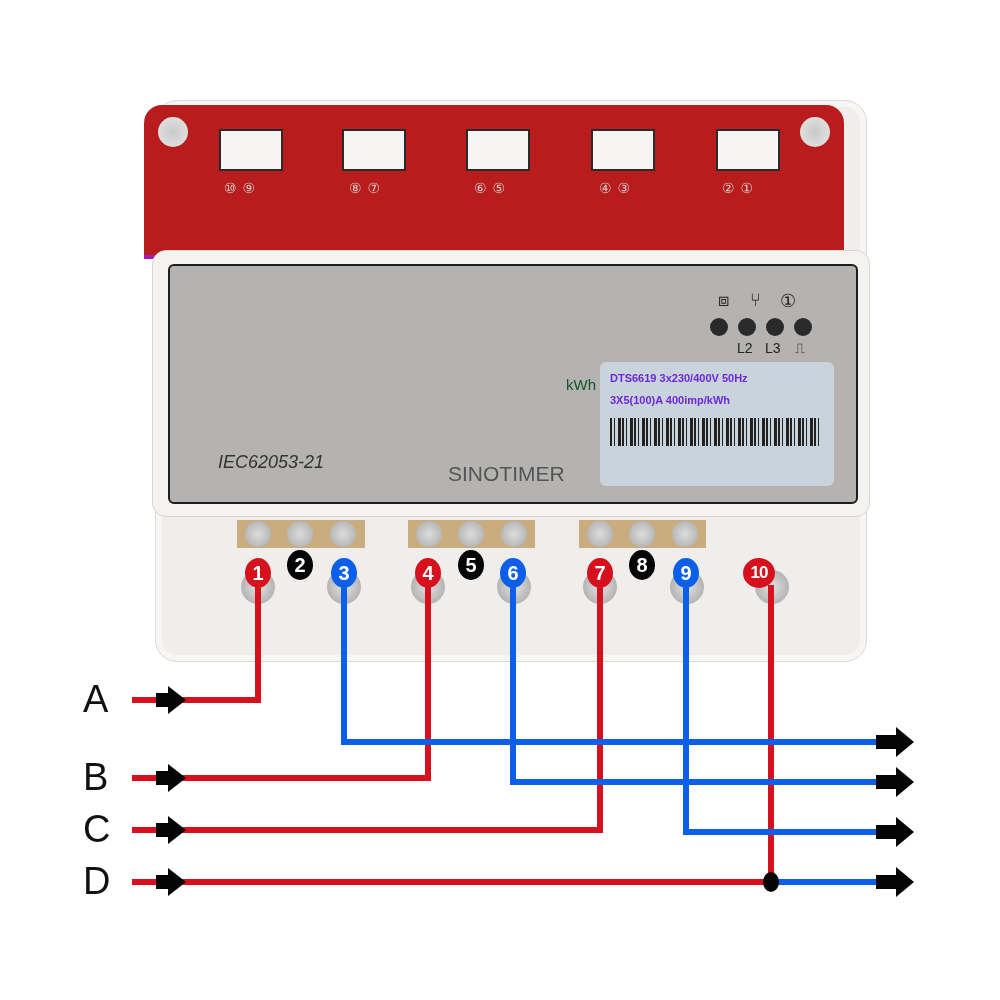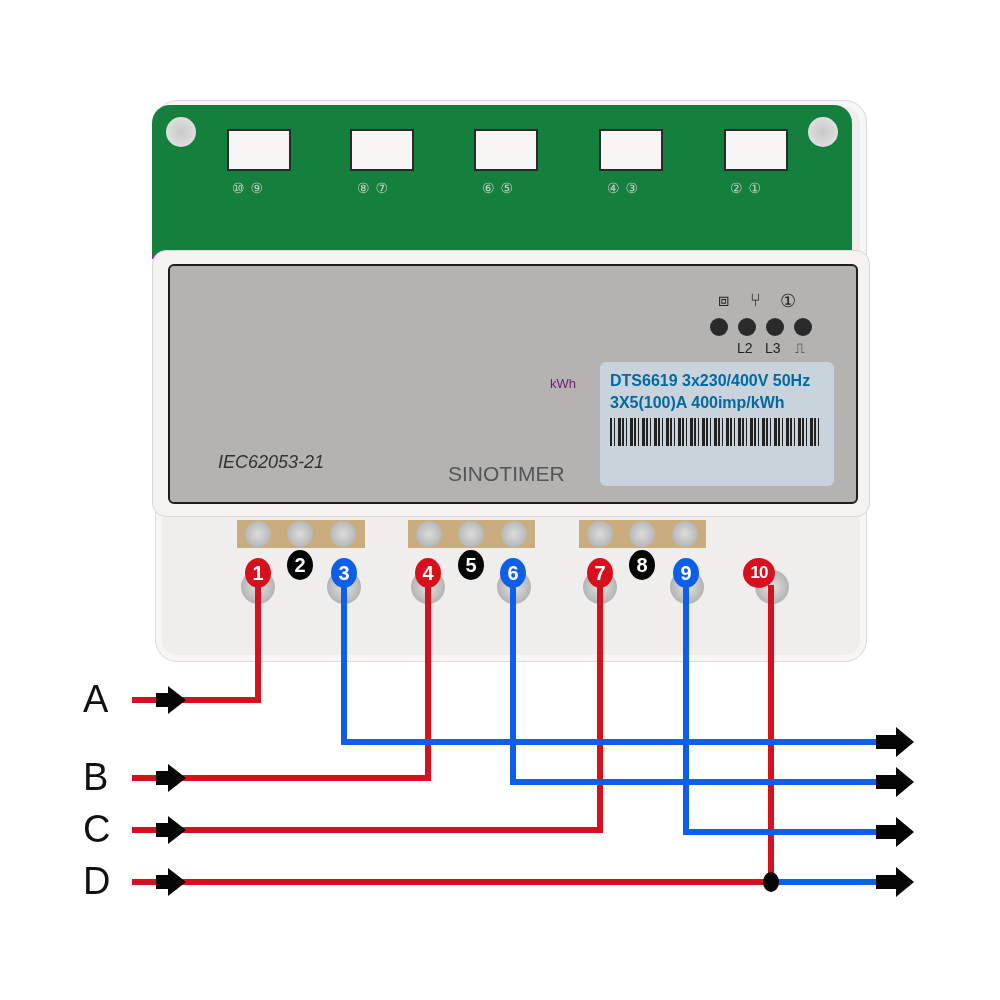--- a/index.html
+++ b/index.html
@@ -1,37 +1,37 @@
 <!DOCTYPE html>
 <html><head>
 <meta charset="utf-8">
 <style>
   html,body{margin:0;padding:0;background:#ffffff;}
   body{width:1000px;height:1000px;position:relative;overflow:hidden;font-family:"Liberation Sans",sans-serif;}
   .abs{position:absolute;}
   
   #housing{left:155px;top:100px;width:710px;height:560px;background:#efeeec;border-radius:22px;border:1px solid #dcdad6;box-shadow:inset 0 0 0 6px #f7f6f4;}
-  #top-cover{left:152px;top:105px;width:700px;height:150px;background:#15803d;border-radius:18px 18px 0 0;border-bottom:4px solid #a21caf;}
+  #top-cover{left:144px;top:105px;width:700px;height:150px;background:#b91c1c;border-radius:18px 18px 0 0;border-bottom:4px solid #a21caf;}
   .win{position:absolute;top:24px;width:60px;height:38px;border:2px solid #2a2a2a;background:#f6f5f3;}
   .tnum{position:absolute;top:75px;font-size:14px;color:#cfcdca;letter-spacing:6px;}
   .screw-hole{position:absolute;width:30px;height:30px;border-radius:50%;background:radial-gradient(#c9c9cb,#dededd 70%,#eceae8);}
   #panel-frame{left:152px;top:250px;width:716px;height:265px;background:#f4f3f1;border-radius:14px;border:1px solid #d8d6d2;}
   #panel{left:168px;top:264px;width:686px;height:236px;background:#b4b3b1;border-radius:6px;border:2px solid #1e1e1e;}
   #meter-title{left:48px;top:46px;font-size:16px;color:#2e2e2e;}
   #lcd{left:44px;top:72px;width:330px;height:90px;border:4px solid #111;border-radius:4px;background:#b9b8b6;}
   #lcd-value{position:absolute;left:12px;top:6px;font-family:"DejaVu Sans Mono",monospace;font-size:66px;font-style:italic;color:#111;letter-spacing:2px;font-weight:bold;transform:scaleY(1.15);transform-origin:top left;}
-  #kwh{left:380px;top:110px;font-size:13px;color:#701a75;}
+  #kwh{left:396px;top:110px;font-size:15px;color:#14532d;}
   #iec{left:48px;top:186px;font-size:18px;color:#333;font-style:italic;}
   #brand{left:278px;top:196px;font-size:21px;font-weight:normal;color:#555;}
   #icons-row{left:548px;top:24px;width:100px;height:22px;}
   #leds{left:538px;top:52px;}
   .led{position:absolute;width:18px;height:18px;border-radius:50%;background:#2a2a2a;top:0;}
   .ledlbl{position:absolute;top:22px;font-size:14px;color:#222;}
   #label-card{left:430px;top:96px;width:234px;height:124px;background:#c9d3dc;border-radius:6px;}
-  .lc-line{position:absolute;left:10px;font-size:16px;font-weight:bold;color:#0369a1;white-space:nowrap;}
+  .lc-line{position:absolute;left:10px;font-size:11px;font-weight:bold;color:#6d28d9;white-space:nowrap;}
   #barcode{position:absolute;left:10px;top:56px;width:212px;height:28px;background:repeating-linear-gradient(90deg,#222 0 2px,#c9d3dc 2px 4px,#222 4px 5px,#c9d3dc 5px 8px,#222 8px 11px,#c9d3dc 11px 12px);}
   #serial{position:absolute;left:0;width:234px;text-align:center;top:90px;font-size:19px;font-weight:bold;color:#222;}
   
   .tblock{position:absolute;top:520px;height:28px;background:#c9ad7f;}
   .screw{position:absolute;width:26px;height:26px;border-radius:50%;background:radial-gradient(#dcdcdc,#a8a8a8);top:1px;}
   .lscrew{position:absolute;width:34px;height:34px;border-radius:50%;background:radial-gradient(#e2e2e2,#b4b4b4 70%,#d0d0d0);top:570px;}
   .badge{position:absolute;width:26px;height:30px;border-radius:50%;color:#fff;font-weight:bold;font-size:20px;text-align:center;line-height:30px;}
   .badge.red{background:#d7101e;}
   .badge.blue{background:#0d5ee8;}
   .badge.black{background:#050505;}

